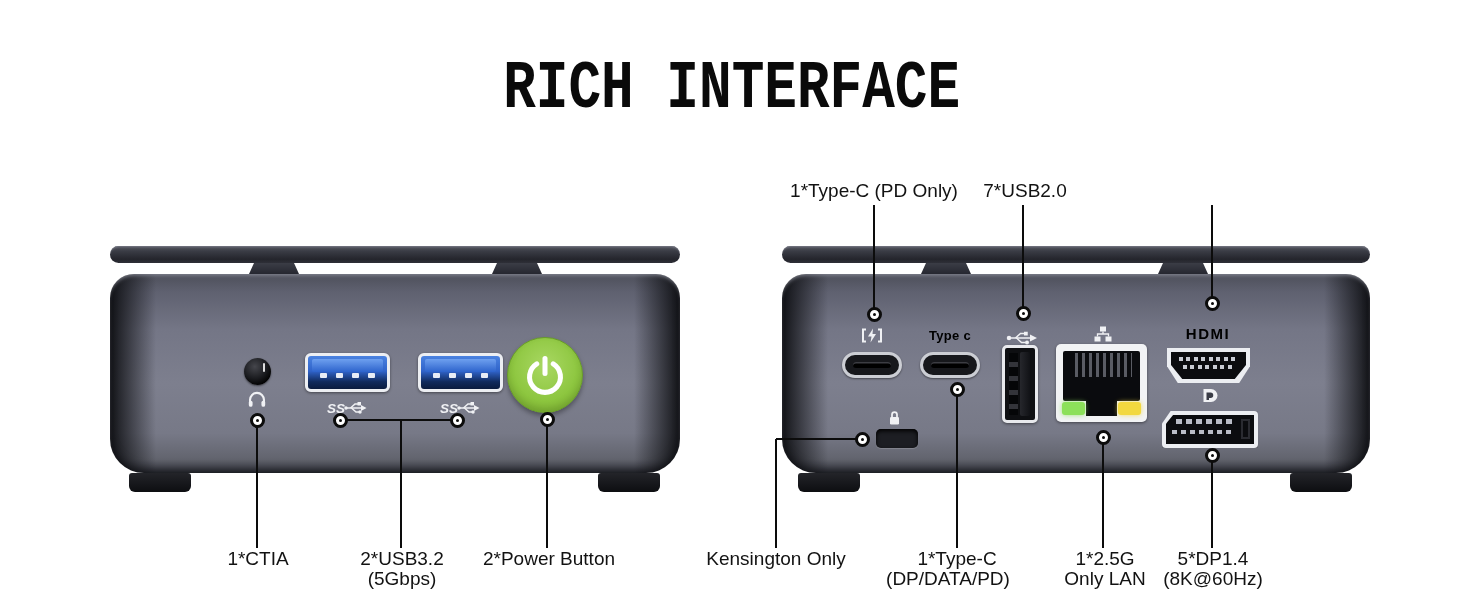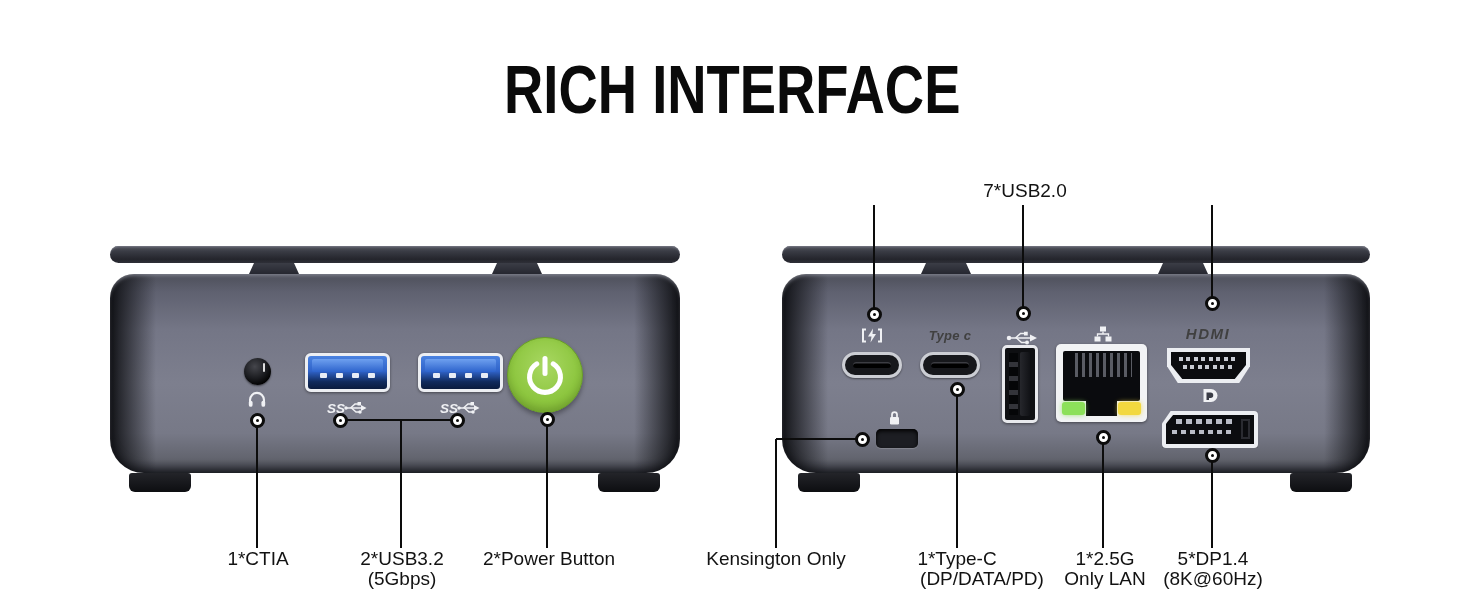--- a/index.html
+++ b/index.html
@@ -5,20 +5,21 @@
   * { margin:0; padding:0; box-sizing:border-box; }
   html,body { background:#fff; }
   .stage {
     position:relative; width:1464px; height:600px; overflow:hidden;
     background:#fff; font-family:"Liberation Sans", sans-serif; color:#111;
   }
   .title {
     position:absolute; left:0; top:50px; width:100%;
     text-align:center; font-size:68px; font-weight:700; color:#0a0a0a;
     letter-spacing:0;
+    font-family:Liberation Mono, monospace;
   }
   .title span { display:inline-block; transform:scaleX(.8); transform-origin:center; }
 
   
   .device { position:absolute; }
   .lid {
     position:absolute; left:0; top:0; width:100%; height:17px; border-radius:9px;
     background:linear-gradient(180deg,#565862 0%,#3a3c45 30%,#24252c 78%,#2e2f37 100%);
     box-shadow:inset 0 2px 2px -1px #767884;
   }
@@ -111,21 +112,21 @@
     clip-path:polygon(0 30%,8% 0,100% 0,100% 100%,0 100%); }
   .dp-port .p1 { position:absolute; left:14px; right:22px; top:8px; height:5px;
     background:repeating-linear-gradient(90deg,#b9bcc6 0 6px,transparent 6px 10px); }
   .dp-port .p2 { position:absolute; left:10px; right:26px; top:19px; height:4px;
     background:repeating-linear-gradient(90deg,#b9bcc6 0 5px,transparent 5px 9px); }
   .dp-port .notch { position:absolute; right:8px; top:8px; width:9px; height:20px;
     background:#0b0c0f; border:2px solid #2a2b31; }
   .kslot { position:absolute; width:42px; height:19px; border-radius:5px; background:#1d1e23;
     box-shadow:inset 0 2px 4px #000, 0 1px 1px rgba(255,255,255,.18); }
 
-  .port-text { position:absolute; transform:translateX(-50%); color:#404040; white-space:nowrap;font-style:italic; }
+  .port-text { position:absolute; transform:translateX(-50%); color:#000000; white-space:nowrap; }
   .txt-typec { font-size:13px; font-weight:700; letter-spacing:.3px; }
   .txt-hdmi  { font-size:15px; font-weight:700; letter-spacing:1.5px; }
   .icon { position:absolute; }
 
   
   .vline { position:absolute; width:2px; background:#0c0c0c; z-index:3; }
   .hline { position:absolute; height:2px; background:#0c0c0c; z-index:3; }
   .dot { position:absolute; width:15px; height:15px; border:3px solid #0c0c0c; border-radius:50%;
     background:#fff; z-index:4; }
   .dot::after { content:''; position:absolute; inset:3px; background:#0c0c0c; border-radius:50%; }
@@ -283,38 +284,39 @@
   <div class="vline" style="left:546px;top:426px;height:122px"></div>
   <div class="dot" style="left:250px;top:413px"></div>
   <div class="dot" style="left:333px;top:413px"></div>
   <div class="dot" style="left:450px;top:413px"></div>
   <div class="dot" style="left:540px;top:412px"></div>
   <div class="clabel" style="left:258px;top:548px">1*CTIA</div>
   <div class="clabel" style="left:402px;top:548px">2*USB3.2</div>
   <div class="clabel" style="left:402px;top:568px">(5Gbps)</div>
   <div class="clabel" style="left:549px;top:548px">2*Power Button</div>
 
+  <div class="clabel" style="left:874px;top:180px">1*Type-C (PD Only)</div>
   <div class="clabel" style="left:1025px;top:180px">7*USB2.0</div>
   <div class="vline" style="left:873px;top:205px;height:103px"></div>
   <div class="vline" style="left:1022px;top:205px;height:102px"></div>
   <div class="vline" style="left:1211px;top:205px;height:92px"></div>
   <div class="dot" style="left:867px;top:307px"></div>
   <div class="dot" style="left:1016px;top:306px"></div>
   <div class="dot" style="left:1205px;top:296px"></div>
 
   <div class="hline" style="left:776px;top:438px;width:80px"></div>
   <div class="vline" style="left:775px;top:439px;height:109px"></div>
   <div class="vline" style="left:956px;top:396px;height:152px"></div>
   <div class="vline" style="left:1102px;top:444px;height:104px"></div>
   <div class="vline" style="left:1211px;top:462px;height:86px"></div>
   <div class="dot" style="left:855px;top:432px"></div>
   <div class="dot" style="left:950px;top:382px"></div>
   <div class="dot" style="left:1096px;top:430px"></div>
   <div class="dot" style="left:1205px;top:448px"></div>
   <div class="clabel" style="left:776px;top:548px">Kensington Only</div>
   <div class="clabel" style="left:957px;top:548px">1*Type-C</div>
-  <div class="clabel" style="left:982px;top:568px">(DP/DATA/PD)</div>
+  <div class="clabel" style="left:948px;top:568px">(DP/DATA/PD)</div>
   <div class="clabel" style="left:1105px;top:548px">1*2.5G</div>
   <div class="clabel" style="left:1105px;top:568px">Only LAN</div>
   <div class="clabel" style="left:1213px;top:548px">5*DP1.4</div>
   <div class="clabel" style="left:1213px;top:568px">(8K@60Hz)</div>
 
 </div>
 
 </body></html>

